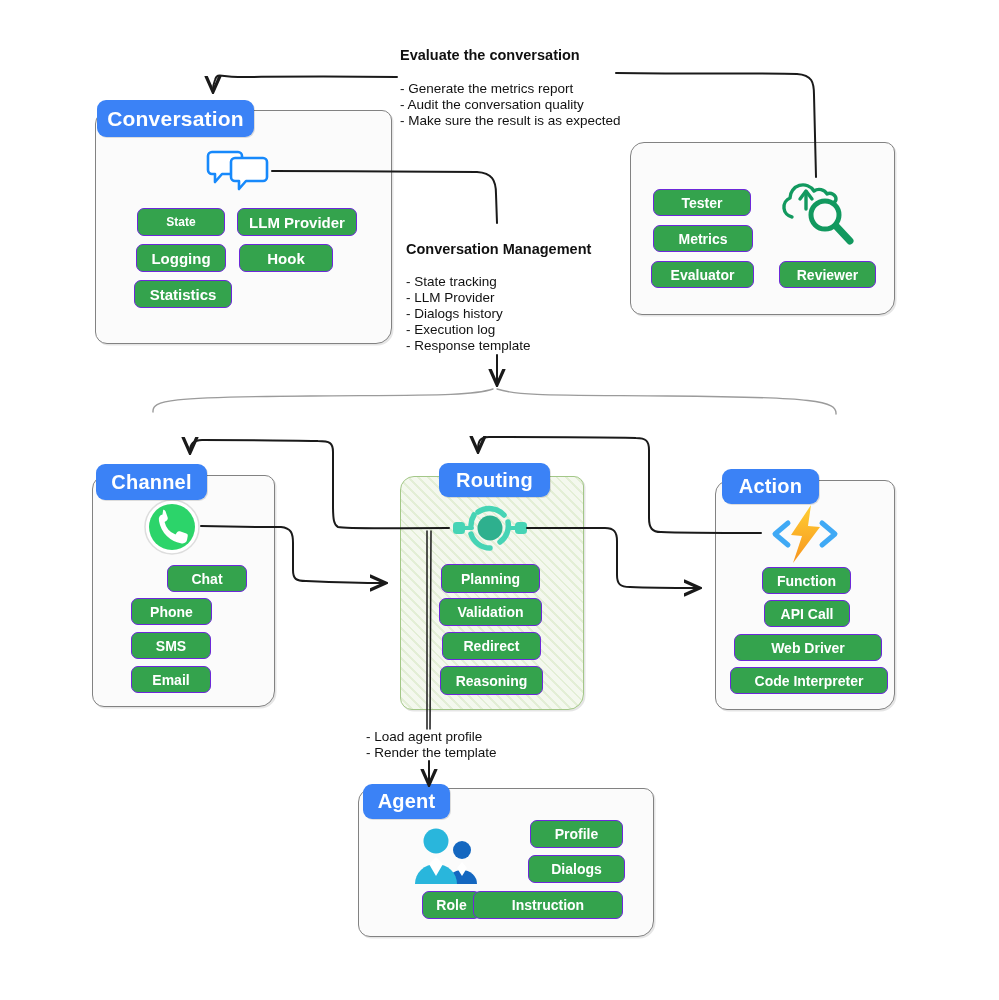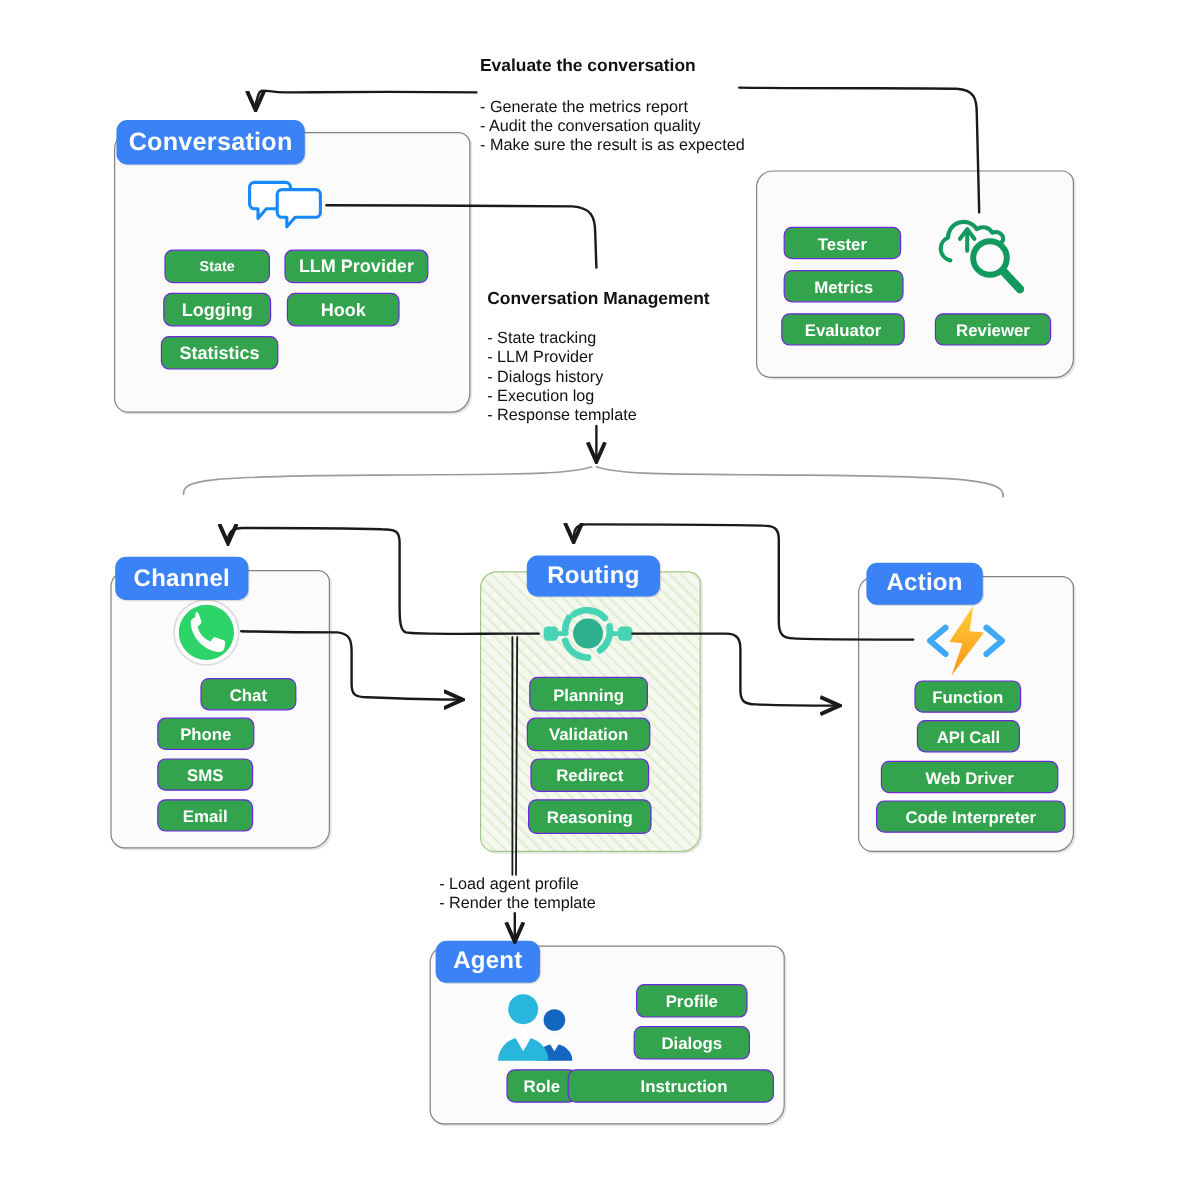--- a/index.html
+++ b/index.html
@@ -63,21 +63,21 @@
   <div class="pill" style="left:440px;top:666px;width:101px;height:27px;">Reasoning</div>
 
   <div class="pill" style="left:762px;top:567px;width:87px;height:25px;">Function</div>
   <div class="pill" style="left:764px;top:600px;width:84px;height:25px;">API Call</div>
   <div class="pill" style="left:734px;top:634px;width:146px;height:25px;">Web Driver</div>
   <div class="pill" style="left:730px;top:667px;width:156px;height:25px;">Code Interpreter</div>
 
   <div class="pill" style="left:530px;top:820px;width:91px;height:26px;">Profile</div>
   <div class="pill" style="left:528px;top:855px;width:95px;height:26px;">Dialogs</div>
   <div class="pill" style="left:386px;top:891px;width:57px;height:26px;margin-left:36px;">Role</div>
-  <div class="pill" style="left:473px;top:891px;width:148px;height:26px;padding-left:22px;">Instruction</div>
+  <div class="pill" style="left:473px;top:891px;width:148px;height:26px;">Instruction</div>
 
   <svg class="icon" style="left:206px;top:146px;" width="68" height="50" viewBox="0 0 68 50">
     <g fill="#ffffff" stroke="#1789FB" stroke-width="2.6" stroke-linejoin="round">
       <path d="M6 6 h26 a4 4 0 0 1 4 4 v14 a4 4 0 0 1 -4 4 h-16 l-7 8 v-8 h-3 a4 4 0 0 1 -4 -4 v-14 a4 4 0 0 1 4 -4 z"></path>
       <path d="M29 12 h28 a4 4 0 0 1 4 4 v15 a4 4 0 0 1 -4 4 h-17 l-7 8 v-8 h-4 a4 4 0 0 1 -4 -4 v-15 a4 4 0 0 1 4 -4 z"></path>
     </g>
   </svg>
 
   <svg class="icon" style="left:778px;top:173px;" width="88" height="84" viewBox="0 0 88 84">
     <g fill="none" stroke="#12995F" stroke-width="3.4" stroke-linecap="round" stroke-linejoin="round">

